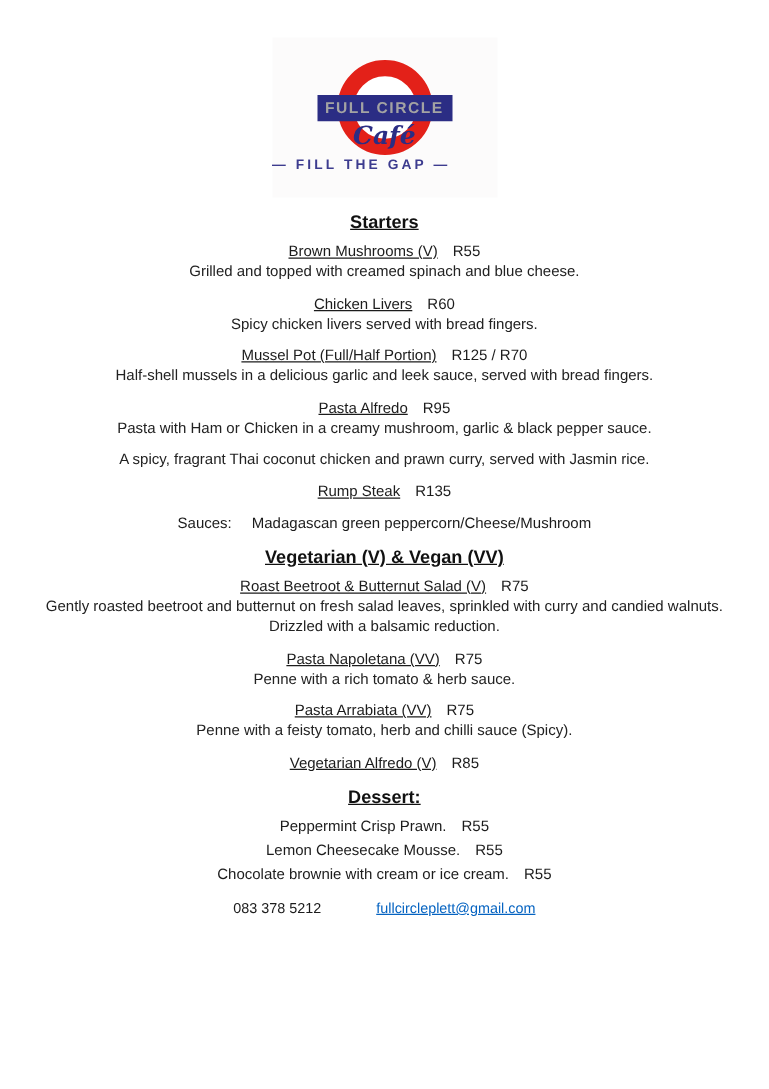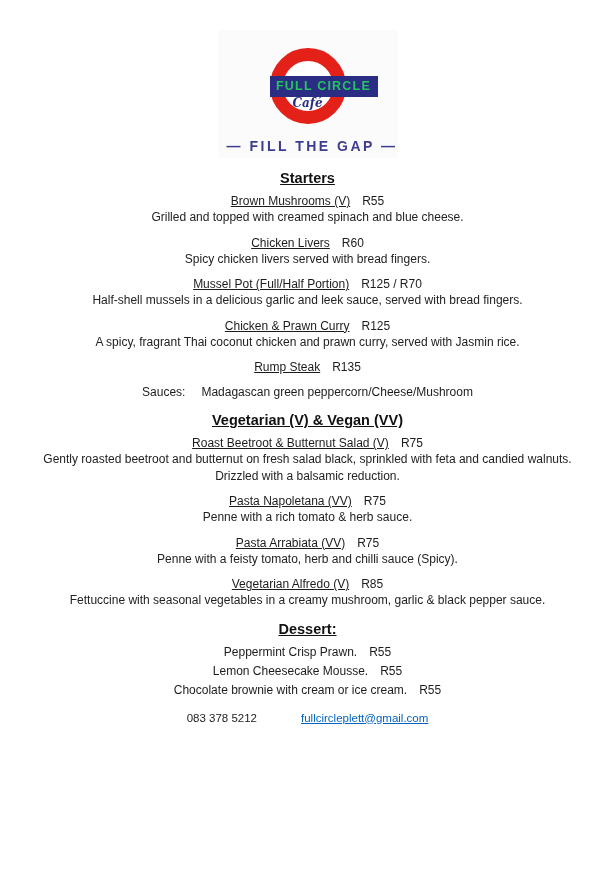--- a/index.html
+++ b/index.html
@@ -8,32 +8,32 @@
     font-family:"Liberation Sans",sans-serif;color:#1c1c1c;
     text-align:center;position:relative;overflow:hidden;box-sizing:border-box;
   }
   
   .logo-wrap{width:180px;height:128px;margin:30px auto 0;position:relative;background:#fcfbfb;}
   .ring{
     position:absolute;left:52px;top:18px;width:76px;height:76px;box-sizing:border-box;
     border:13px solid #e32119;border-radius:50%;background:#ffffff;
   }
   .bar{
-    position:absolute;left:52px;top:46px;width:108px;height:21px;background:#2b2d84;
-    color:#22c55e;font-weight:bold;font-size:12.5px;letter-spacing:1.2px;
+    position:absolute;left:36px;top:46px;width:108px;height:21px;background:#2b2d84;
+    color:#a3a3a3;font-weight:bold;font-size:12.5px;letter-spacing:1.2px;
     line-height:21px;text-align:center;z-index:2;
   }
   .script-name{
     position:absolute;left:0;top:66px;width:100%;text-align:center;z-index:2;
     font-family:"DejaVu Serif",serif;font-style:italic;font-weight:bold;
-    font-size:12px;color:#2b2d84;
+    font-size:20px;color:#2b2d84;
   }
   .tagline{
-    position:absolute;left:0;bottom:4px;width:100%;text-align:right;
-    color:#3d3c8f;font-weight:bold;font-size:14px;letter-spacing:2.5px;
+    position:absolute;left:0;bottom:20px;width:100%;text-align:left;
+    color:#3d3c8f;font-weight:bold;font-size:11px;letter-spacing:2.5px;
   }
   
   .menu{padding:0 22px;}
   .section-heading{
     font-size:14.5px;font-weight:bold;text-decoration:underline;
     margin:12px 0 7px;color:#111;
   }
   .menu-item{margin-bottom:9px;}
   .menu-item.compact{margin-bottom:3px;}
   .item-line{font-size:12px;line-height:16px;color:#1c1c1c;}
@@ -74,46 +74,48 @@
           <div class="item-line"><span class="item-name u">Chicken Livers</span><span class="item-price">R60</span></div>
           <div class="item-desc">Spicy chicken livers served with bread fingers.</div>
         </div>
       </section>
       <section class="menu-section">
         <div class="menu-item">
           <div class="item-line"><span class="item-name u">Mussel Pot (Full/Half Portion)</span><span class="item-price">R125 / R70</span></div>
           <div class="item-desc">Half-shell mussels in a delicious garlic and leek sauce, served with bread fingers.</div>
         </div>
         <div class="menu-item">
-          <div class="item-line"><span class="item-name u">Chicken &amp; Prawn Curry</span><span class="item-price">R125</span></div>
+          <div class="item-line"><span class="item-name u">Pasta Alfredo</span><span class="item-price">R95</span></div>
+          <div class="item-desc">Pasta with Ham or Chicken in a creamy mushroom, garlic &amp; black pepper sauce.</div>
+        </div>
+        <div class="menu-item">
           <div class="item-desc">A spicy, fragrant Thai coconut chicken and prawn curry, served with Jasmin rice.</div>
         </div>
         <div class="menu-item">
           <div class="item-line"><span class="item-name u">Rump Steak</span><span class="item-price">R135</span></div>
         </div>
         <div class="note-line"><span class="note-label">Sauces:</span><span class="note-text">Madagascan green peppercorn/Cheese/Mushroom</span></div>
       </section>
       <section class="menu-section">
         <div class="section-heading">Vegetarian (V) &amp; Vegan (VV)</div>
         <div class="menu-item">
           <div class="item-line"><span class="item-name u">Roast Beetroot &amp; Butternut Salad (V)</span><span class="item-price">R75</span></div>
-          <div class="item-desc">Gently roasted beetroot and butternut on fresh salad black, sprinkled with feta and candied walnuts.</div>
+          <div class="item-desc">Gently roasted beetroot and butternut on fresh salad leaves, sprinkled with curry and candied walnuts.</div>
           <div class="item-desc">Drizzled with a balsamic reduction.</div>
         </div>
         <div class="menu-item">
           <div class="item-line"><span class="item-name u">Pasta Napoletana (VV)</span><span class="item-price">R75</span></div>
           <div class="item-desc">Penne with a rich tomato &amp; herb sauce.</div>
         </div>
         <div class="menu-item">
           <div class="item-line"><span class="item-name u">Pasta Arrabiata (VV)</span><span class="item-price">R75</span></div>
           <div class="item-desc">Penne with a feisty tomato, herb and chilli sauce (Spicy).</div>
         </div>
         <div class="menu-item">
           <div class="item-line"><span class="item-name u">Vegetarian Alfredo (V)</span><span class="item-price">R85</span></div>
-          <div class="item-desc">Fettuccine with seasonal vegetables in a creamy mushroom, garlic &amp; black pepper sauce.</div>
         </div>
       </section>
       <section class="menu-section">
         <div class="section-heading">Dessert:</div>
         <div class="menu-item compact">
           <div class="item-line"><span class="item-name">Peppermint Crisp Prawn.</span><span class="item-price">R55</span></div>
         </div>
         <div class="menu-item compact">
           <div class="item-line"><span class="item-name">Lemon Cheesecake Mousse.</span><span class="item-price">R55</span></div>
         </div>

